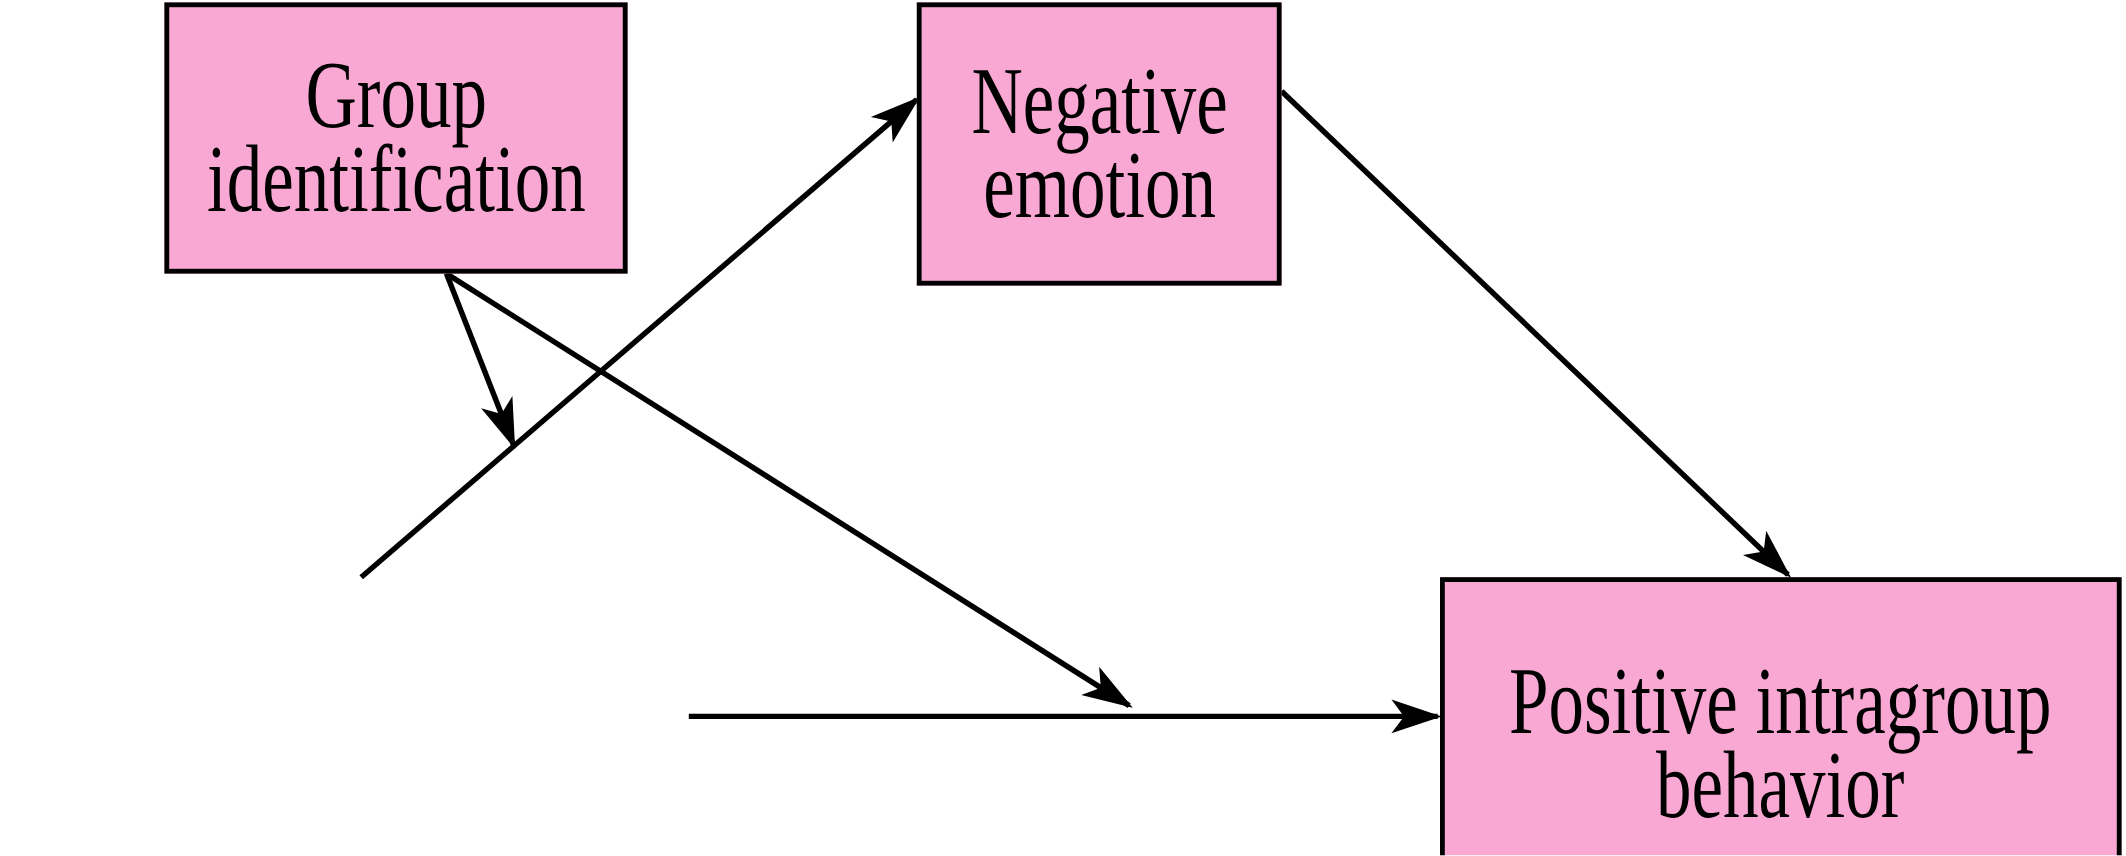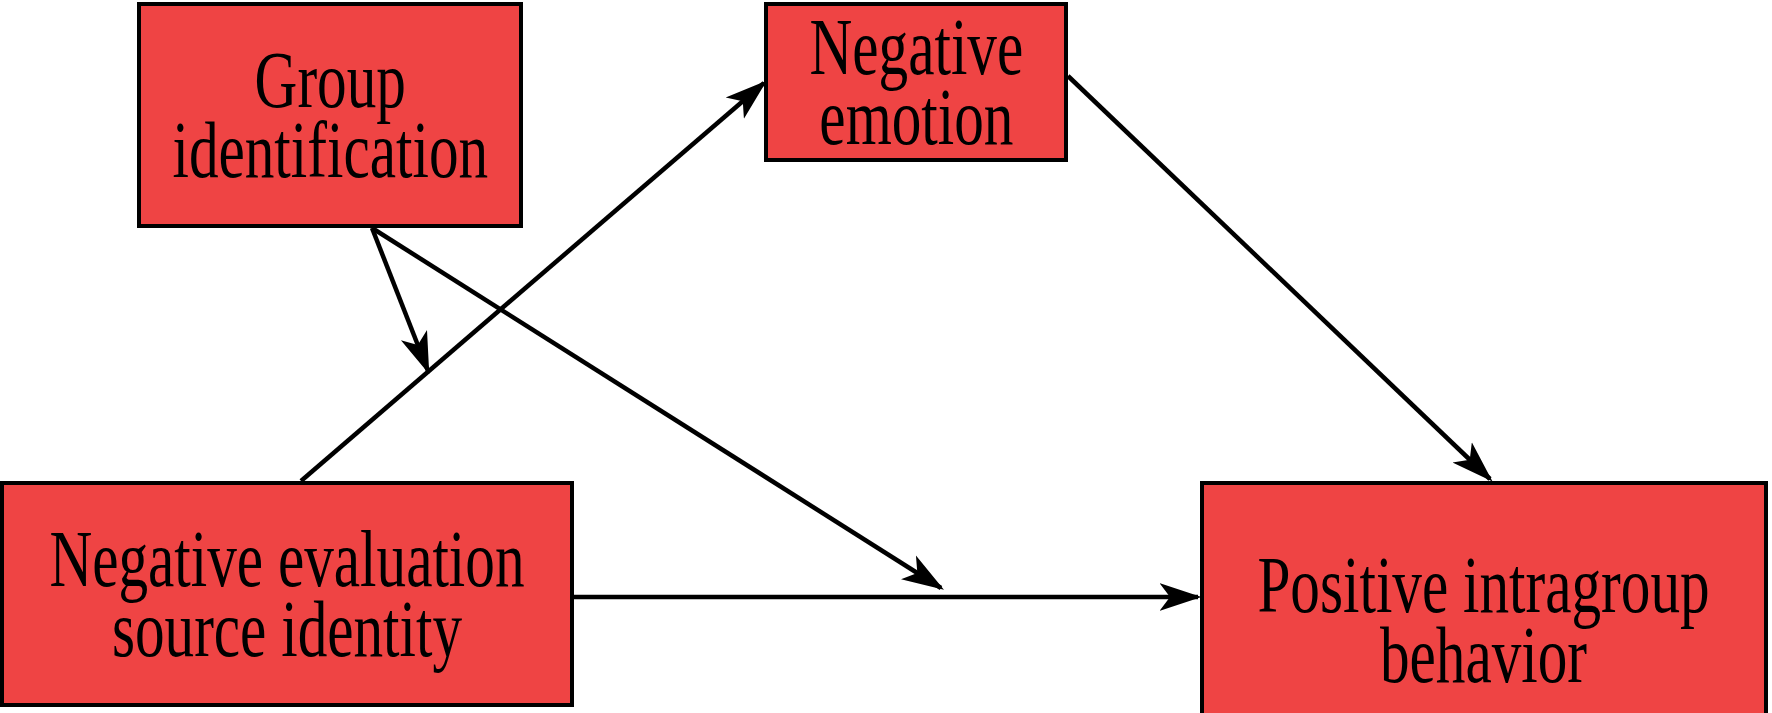--- a/index.html
+++ b/index.html
@@ -24,38 +24,38 @@
     height: 713px;
   }
   .arrows-layer line {
     stroke: #000000;
     stroke-width: 4.5;
   }
   .node {
     position: absolute;
     box-sizing: border-box;
     border: 4.5px solid #000000;
-    background: #ef4444;
+    background: #f9a8d4;
     display: flex;
     align-items: center;
     justify-content: center;
     text-align: center;
   }
   .node-label {
     font-size: 80px;
     line-height: 70px;
     white-space: nowrap;
     transform: scaleX(0.74);
     transform-origin: 50% 50%;
   }
   .node-line { display: block; }
 
   
   #node-group-identification          { left: 137px;  top: 2px;   width: 386px; height: 226px; }
-  #node-negative-emotion              { left: 764px;  top: 2px;   width: 304px; height: 160px; }
+  #node-negative-emotion              { left: 764px;  top: 2px;   width: 304px; height: 236px; }
   #node-negative-evaluation-source    { left: 0px;    top: 481px; width: 574px; height: 226px; }
   #node-positive-intragroup-behavior  { left: 1200px; top: 481px; width: 568px; height: 278px; }
 </style>
 </head>
 <body>
 
 <div class="canvas">
 
   <svg class="arrows-layer" viewBox="0 0 1772 713" xmlns="http://www.w3.org/2000/svg">
     <defs>
@@ -82,26 +82,20 @@
     </div>
   </div>
 
   <div class="node" id="node-negative-emotion">
     <div class="node-label">
       <span class="node-line">Negative</span>
       <span class="node-line">emotion</span>
     </div>
   </div>
 
-  <div class="node" id="node-negative-evaluation-source">
-    <div class="node-label">
-      <span class="node-line">Negative evaluation</span>
-      <span class="node-line">source identity</span>
-    </div>
-  </div>
 
   <div class="node" id="node-positive-intragroup-behavior">
     <div class="node-label">
       <span class="node-line">Positive intragroup</span>
       <span class="node-line">behavior</span>
     </div>
   </div>
 
 </div>
 

